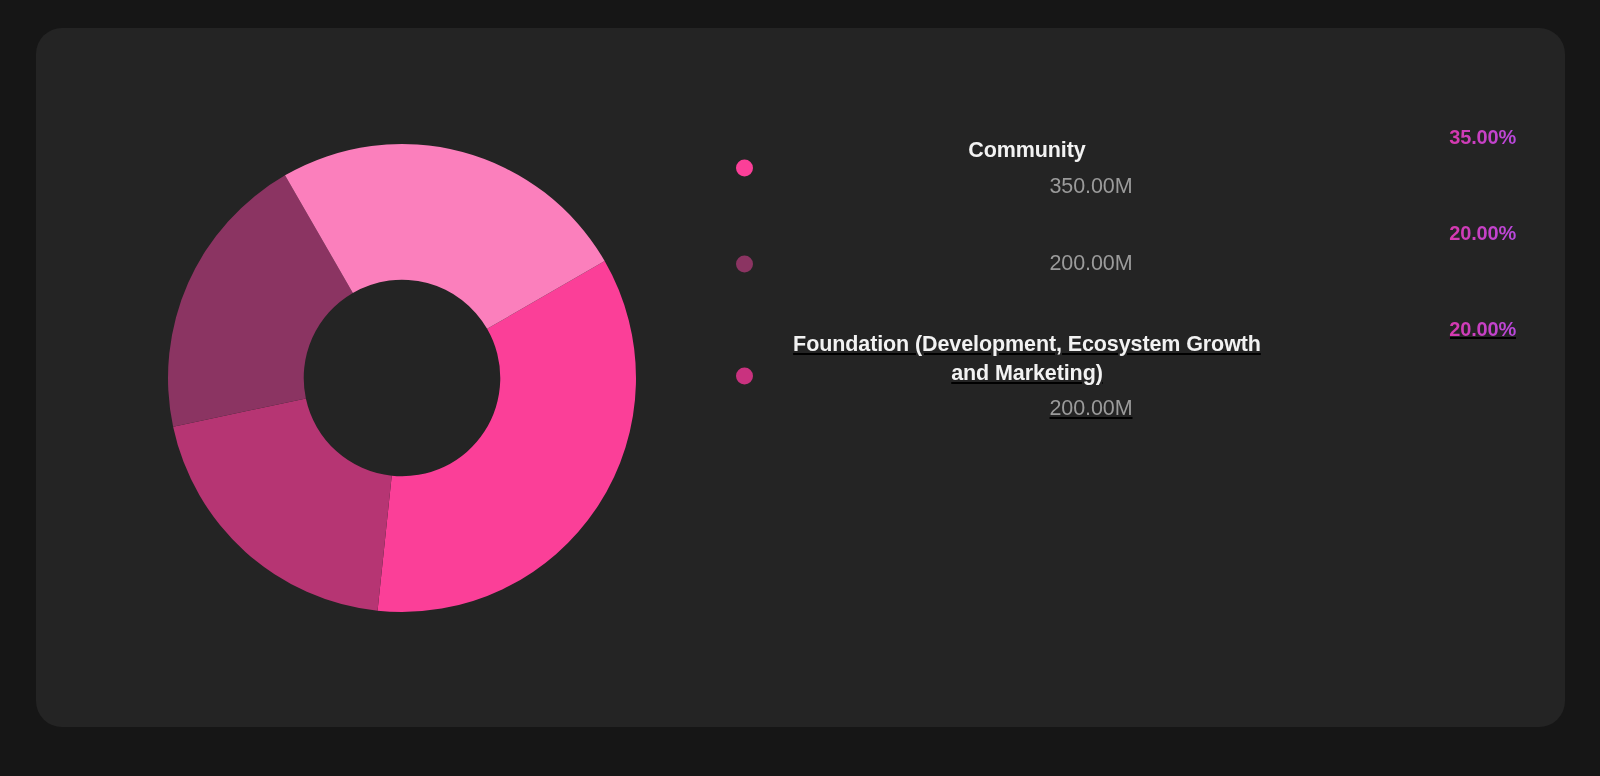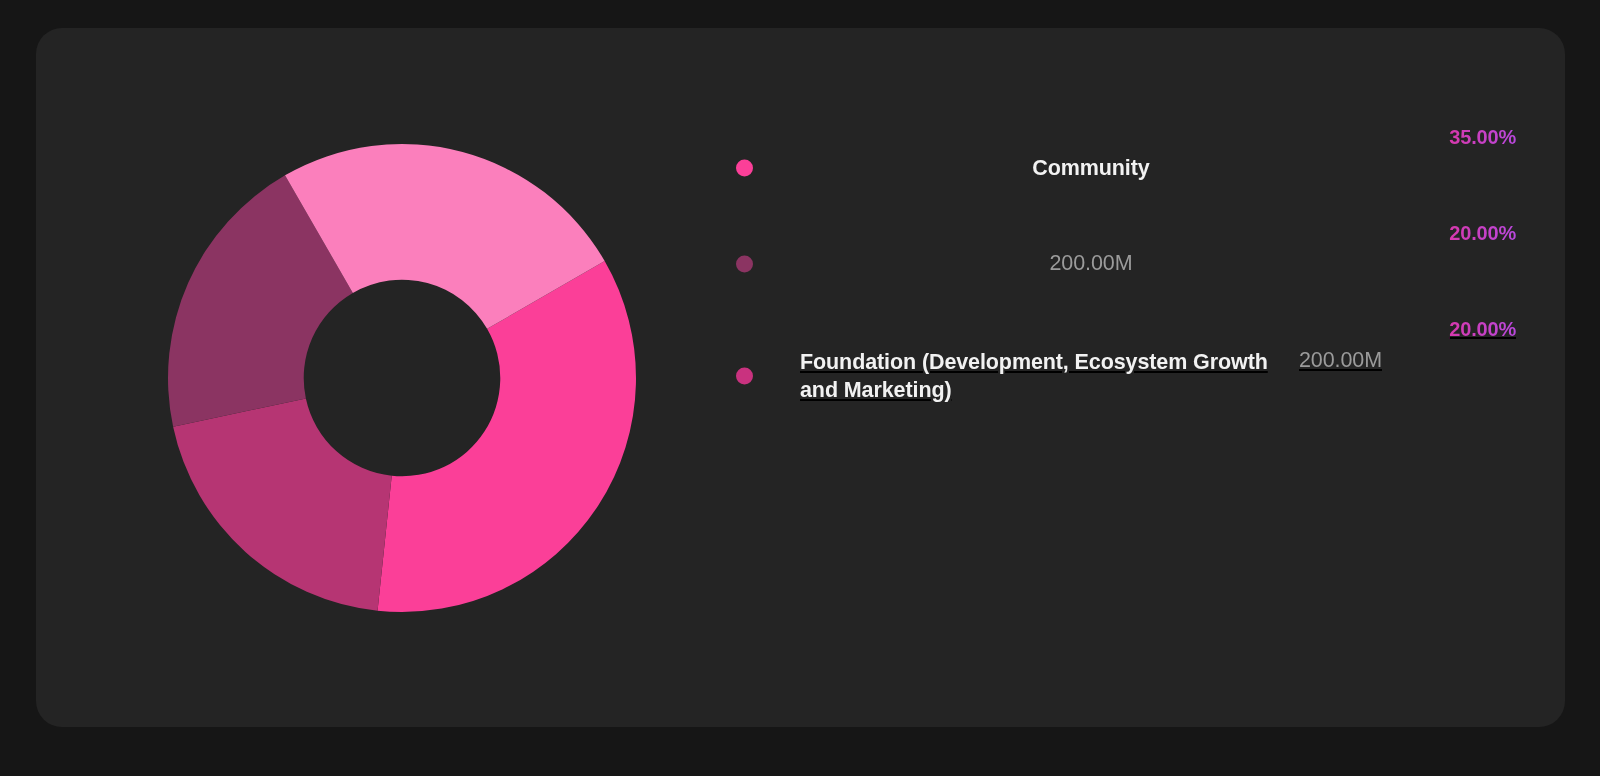--- a/index.html
+++ b/index.html
@@ -39,23 +39,25 @@
     position:absolute;
     left:0px;
     top:50%;
     transform:translateY(-50%);
     width:17px; height:17px;
     border-radius:50%;
   }
   .legend-body {
     flex:1 1 auto;
     display:flex;
+    flex-direction:column;
     justify-content:center;
     gap:9px;
     padding-right:12px;
+    text-align:center;
   }
   .legend-label {
     font-size:21.5px;
     font-weight:700;
     color:#f2f2f2;
     line-height:1.32;
     letter-spacing:-0.1px;
     max-width:490px;
   }
   .legend-value {
@@ -98,20 +100,21 @@
         </g>
     </svg>
   </div>
 
   <div id="legend">
 
     <div class="legend-row">
       <span class="legend-dot" style="background:#fb3f98"></span>
       <span class="legend-body">
         <span class="legend-label">Community</span>
+        <span class="legend-value">350.00M</span>
       </span>
       <span class="legend-pct">35.00%</span>
     </div>
 
 
     <div class="legend-row">
       <span class="legend-dot" style="background:#8b3462"></span>
       <span class="legend-body">
         <span class="legend-value">200.00M</span>
       </span>

